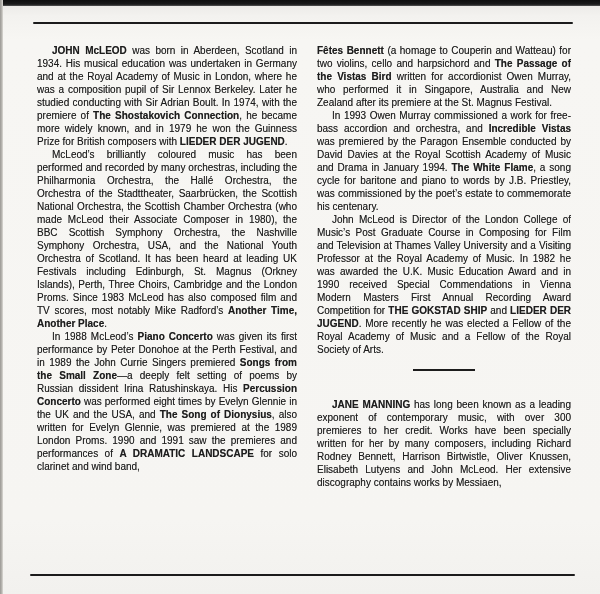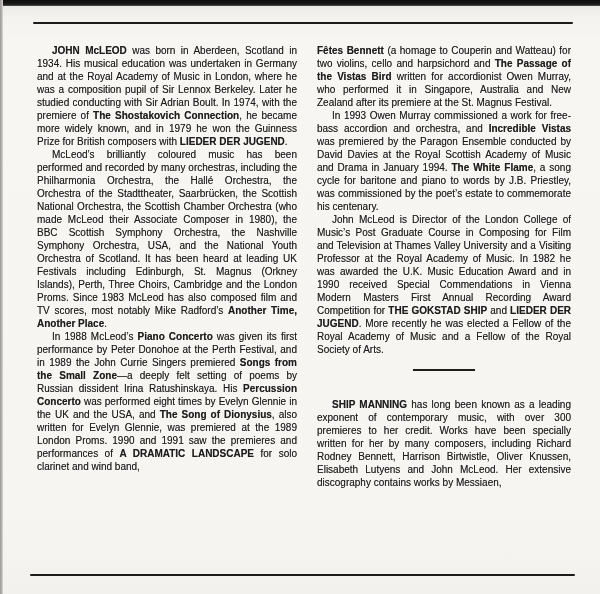--- a/index.html
+++ b/index.html
@@ -84,20 +84,20 @@
       <p class="para indent"><b>JOHN McLEOD</b> was born in Aberdeen, Scotland in 1934. His musical education was undertaken in Germany and at the Royal Academy of Music in London, where he was a composition pupil of Sir Lennox Berkeley. Later he studied conducting with Sir Adrian Boult. In 1974, with the premiere of <b>The Shostakovich Connection</b>, he became more widely known, and in 1979 he won the Guinness Prize for British composers with <b>LIEDER DER JUGEND</b>.</p>
       <p class="para indent">McLeod’s brilliantly coloured music has been performed and recorded by many orchestras, including the Philharmonia Orchestra, the Hallé Orchestra, the Orchestra of the Stadttheater, Saarbrücken, the Scottish National Orchestra, the Scottish Chamber Orchestra (who made McLeod their Associate Composer in 1980), the BBC Scottish Symphony Orchestra, the Nashville Symphony Orchestra, USA, and the National Youth Orchestra of Scotland. It has been heard at leading UK Festivals including Edinburgh, St. Magnus (Orkney Islands), Perth, Three Choirs, Cambridge and the London Proms. Since 1983 McLeod has also composed film and TV scores, most notably Mike Radford’s <b>Another Time, Another Place</b>.</p>
       <p class="para indent">In 1988 McLeod’s <b>Piano Concerto</b> was given its first performance by Peter Donohoe at the Perth Festival, and in 1989 the John Currie Singers premiered <b>Songs from the Small Zone</b>—a deeply felt setting of poems by Russian dissident Irina Ratushinskaya. His <b>Percussion Concerto</b> was performed eight times by Evelyn Glennie in the UK and the USA, and <b>The Song of Dionysius</b>, also written for Evelyn Glennie, was premiered at the 1989 London Proms. 1990 and 1991 saw the premieres and performances of <b>A DRAMATIC LANDSCAPE</b> for solo clarinet and wind band,</p>
     </div>
 
     <div class="col col-right">
       <p class="para"><b>Fêtes Bennett</b> (a homage to Couperin and Watteau) for two violins, cello and harpsichord and <b>The Passage of the Vistas Bird</b> written for accordionist Owen Murray, who performed it in Singapore, Australia and New Zealand after its premiere at the St. Magnus Festival.</p>
       <p class="para indent">In 1993 Owen Murray commissioned a work for free-bass accordion and orchestra, and <b>Incredible Vistas</b> was premiered by the Paragon Ensemble conducted by David Davies at the Royal Scottish Academy of Music and Drama in January 1994. <b>The White Flame</b>, a song cycle for baritone and piano to words by J.B. Priestley, was commissioned by the poet’s estate to commemorate his centenary.</p>
       <p class="para indent">John McLeod is Director of the London College of Music’s Post Graduate Course in Composing for Film and Television at Thames Valley University and a Visiting Professor at the Royal Academy of Music. In 1982 he was awarded the U.K. Music Education Award and in 1990 received Special Commendations in Vienna Modern Masters First Annual Recording Award Competition for <b>THE GOKSTAD SHIP</b> and <b>LIEDER DER JUGEND</b>. More recently he was elected a Fellow of the Royal Academy of Music and a Fellow of the Royal Society of Arts.</p>
       <div class="divider"></div>
-      <p class="para indent jane"><b>SHIP MANNING</b> has long been known as a leading exponent of contemporary music, with over 300 premieres to her credit. Works have been specially written for her by many composers, including Richard Rodney Bennett, Harrison Birtwistle, Oliver Knussen, Elisabeth Lutyens and John McLeod. Her extensive discography contains works by Messiaen,</p>
+      <p class="para indent jane"><b>JANE MANNING</b> has long been known as a leading exponent of contemporary music, with over 300 premieres to her credit. Works have been specially written for her by many composers, including Richard Rodney Bennett, Harrison Birtwistle, Oliver Knussen, Elisabeth Lutyens and John McLeod. Her extensive discography contains works by Messiaen,</p>
     </div>
 
   </div>
 
   <div class="rule bottom-rule"></div>
 
 </div>
 
 </body></html>

